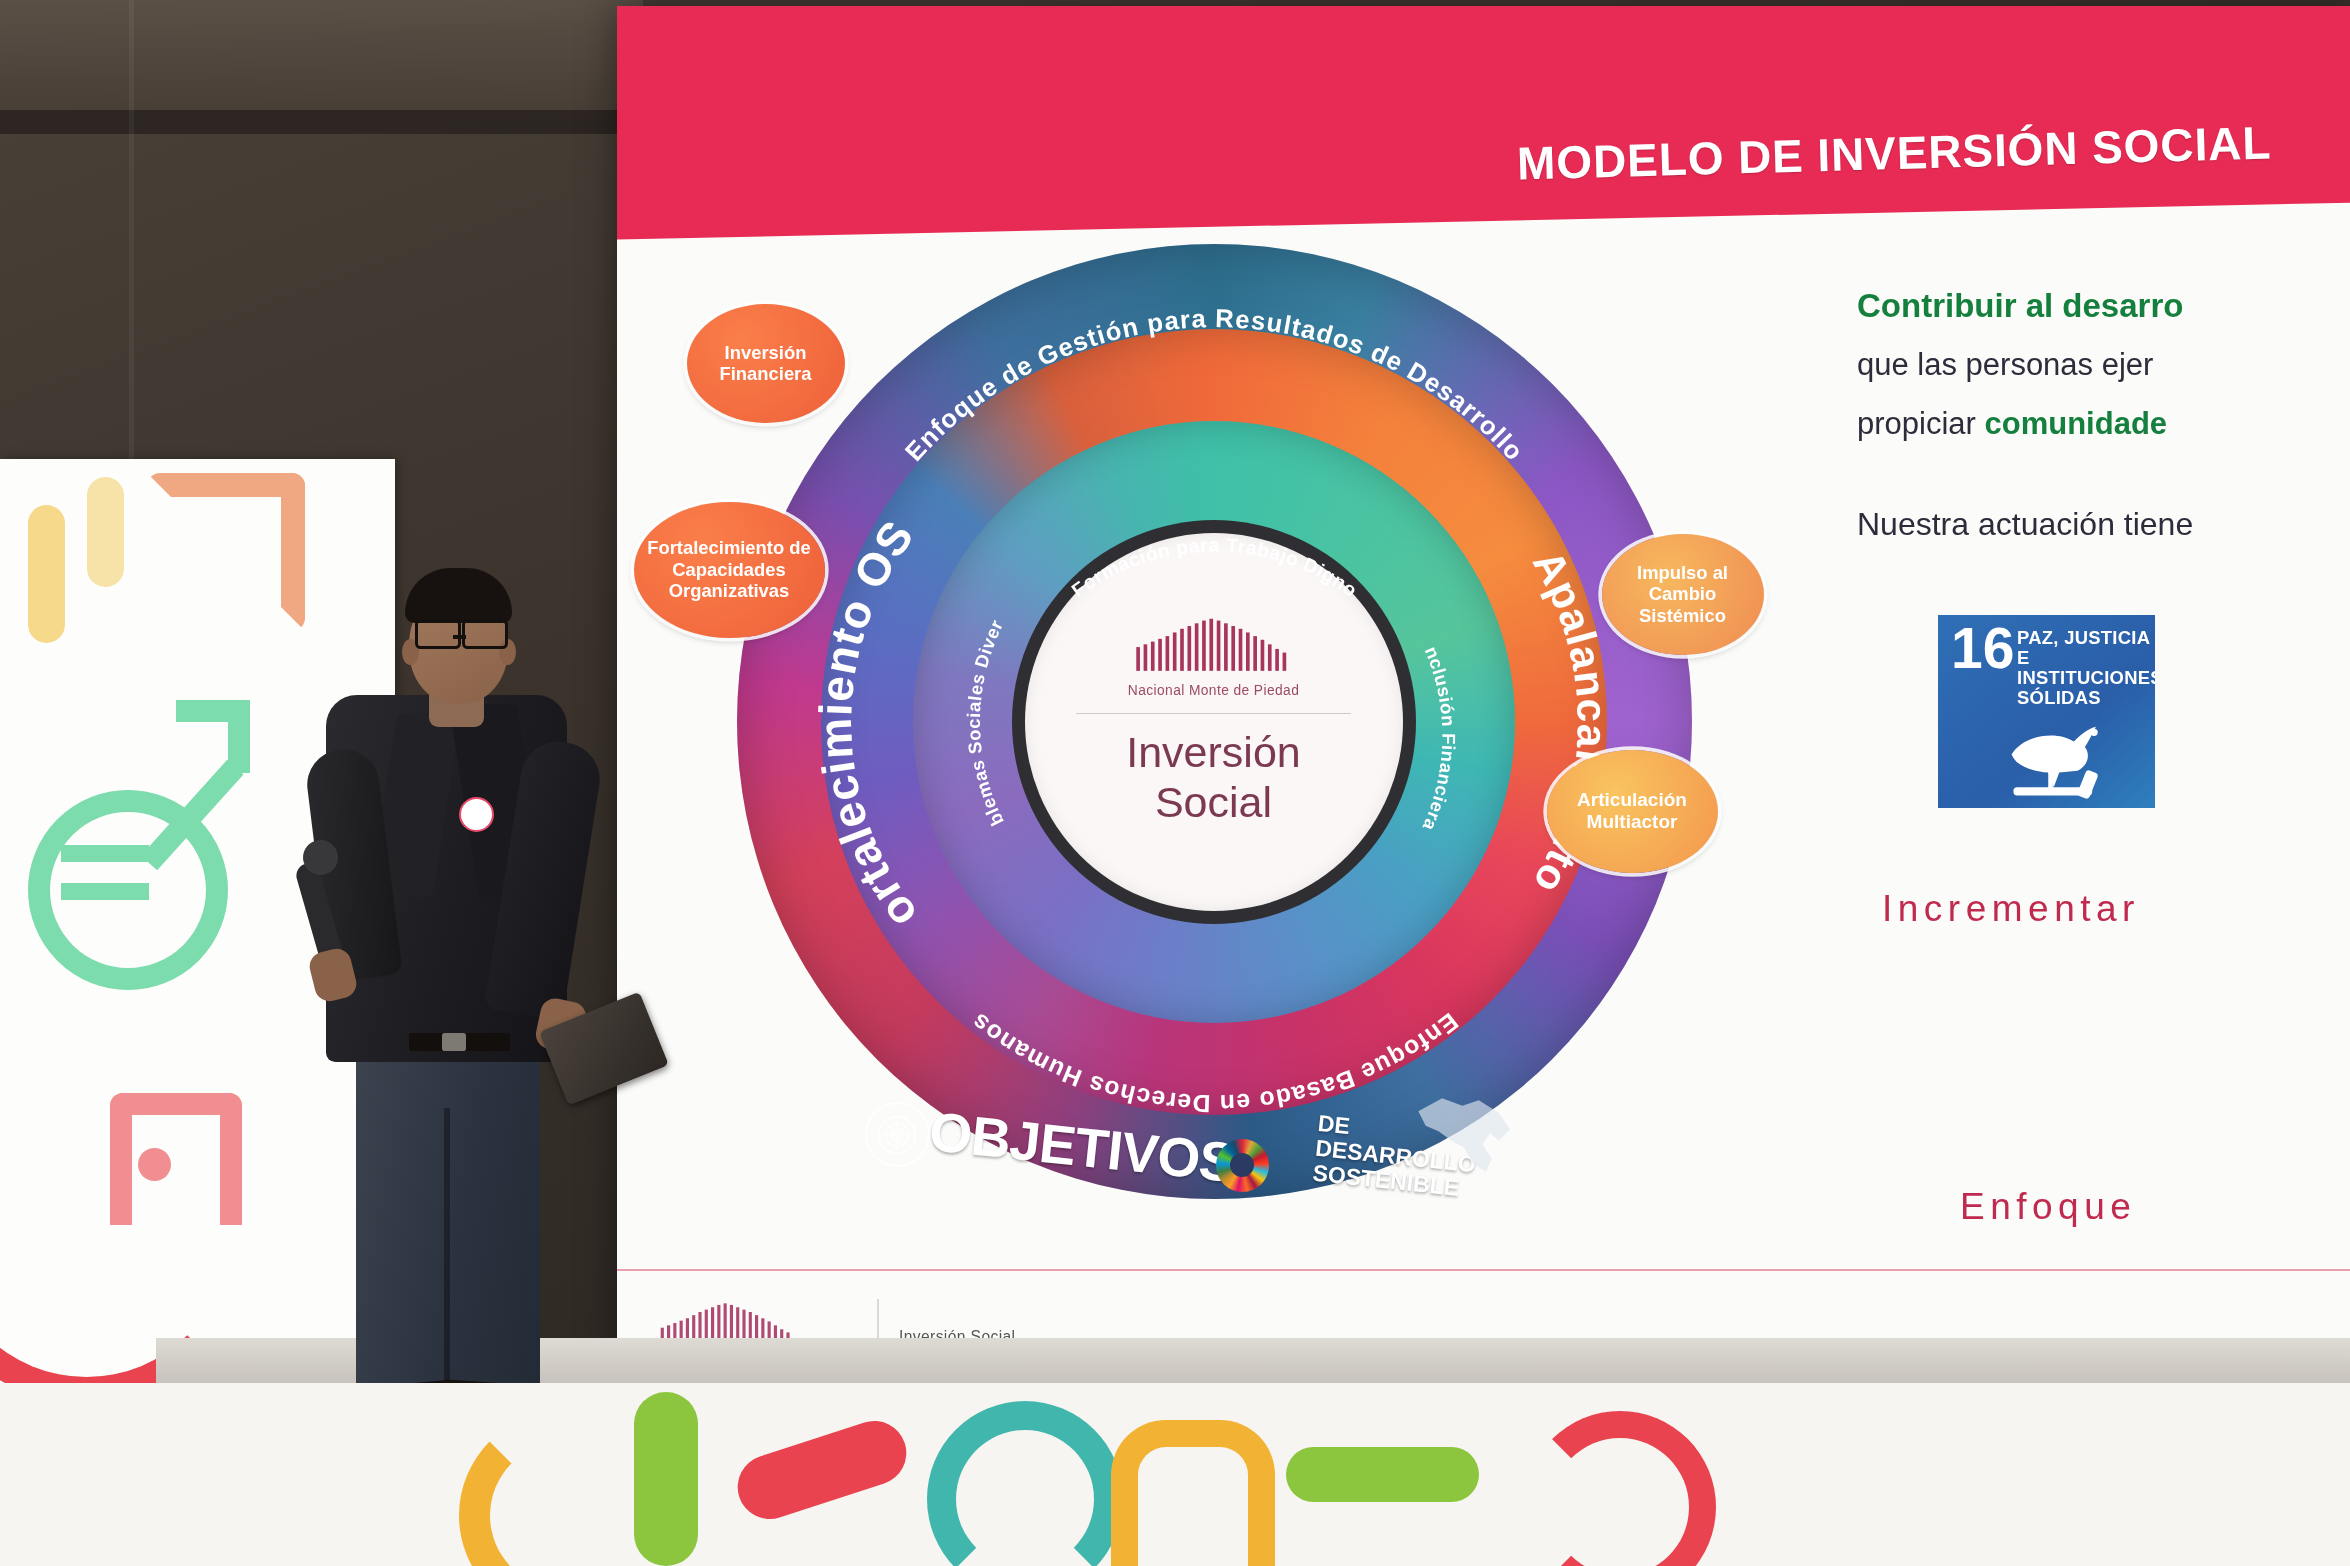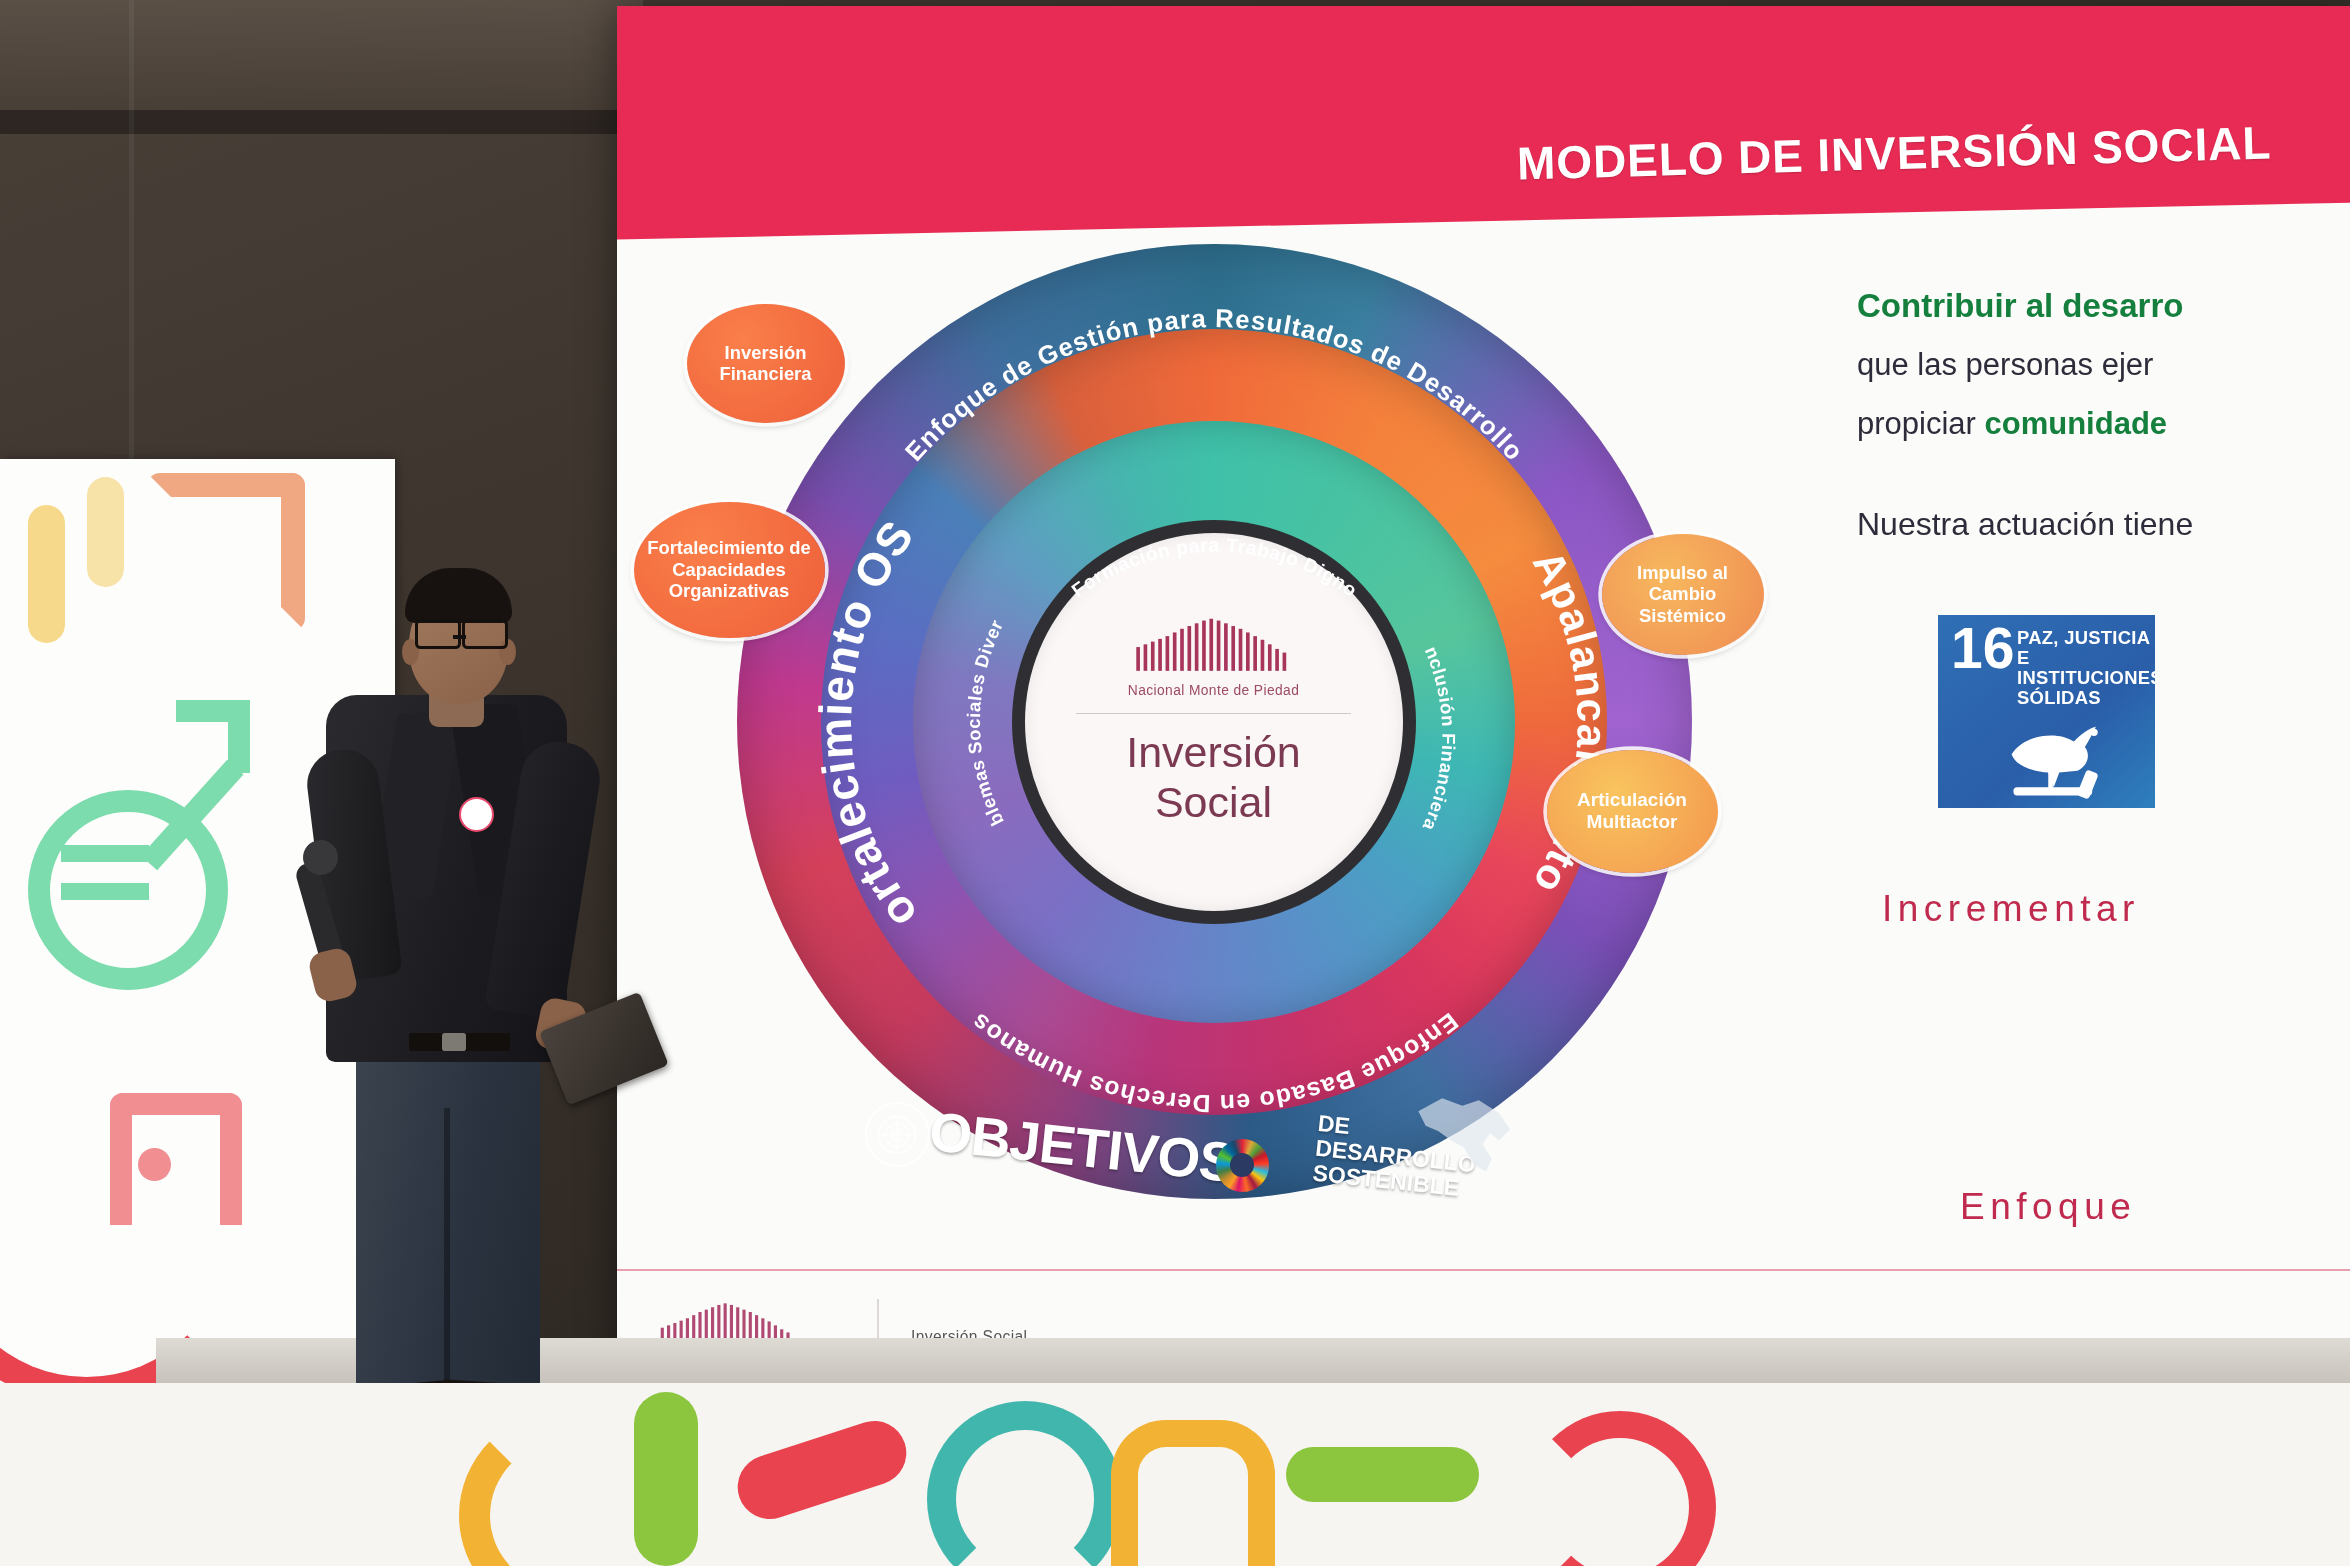--- a/index.html
+++ b/index.html
@@ -59,21 +59,21 @@
         color:#fff;font-weight:bold;font-size:46px;letter-spacing:0.9px;
         transform:rotate(-1.6deg);text-shadow:0 0.9px 1.8px rgba(0,0,0,.2);white-space:nowrap;}
 
   .screen-rule{position:absolute;left:0;top:1263px;width:1745px;height:2.8px;background:#e8a0b1;}
 
   
   .foot-logo{position:absolute;left:27.5px;top:1295px;width:211px;}
   .foot-logo-mark{display:block;width:165px;height:55px;}
   .foot-logo-cap{display:block;font-size:13px;color:#9c4b63;letter-spacing:0.5px;margin-top:1.8px;}
   .foot-div{position:absolute;left:260px;top:1293px;width:1.8px;height:62px;background:#dcd8d6;}
-  .foot-sub{position:absolute;left:294px;top:1322px;font-size:15.6px;color:#555;letter-spacing:0.4px;}
+  .foot-sub{position:absolute;left:282px;top:1322px;font-size:15.6px;color:#555;letter-spacing:0.4px;}
   .foot-conf{position:absolute;left:1189px;top:1330px;font-size:18.4px;color:#8a8a96;letter-spacing:1.1px;}
 
   
   .rcol{position:absolute;left:1240px;top:275px;width:569px;}
   .rcol p{margin:0 0 9.2px 0;font-size:31px;line-height:50px;color:#2c2c3a;text-align:justify;white-space:nowrap;}
   .rcol .em{color:#15803d;font-weight:bold;}
   .rcol .lead{font-size:33px;}
   .r-nuestra{position:absolute;left:1240px;top:500px;font-size:32px;color:#2c2c3a;white-space:nowrap;}
   .sdg{position:absolute;left:1321px;top:601px;width:217px;height:193px;
        background:linear-gradient(140deg,#2f6fb5,#2a5ea8 60%,#2e7fbe);

